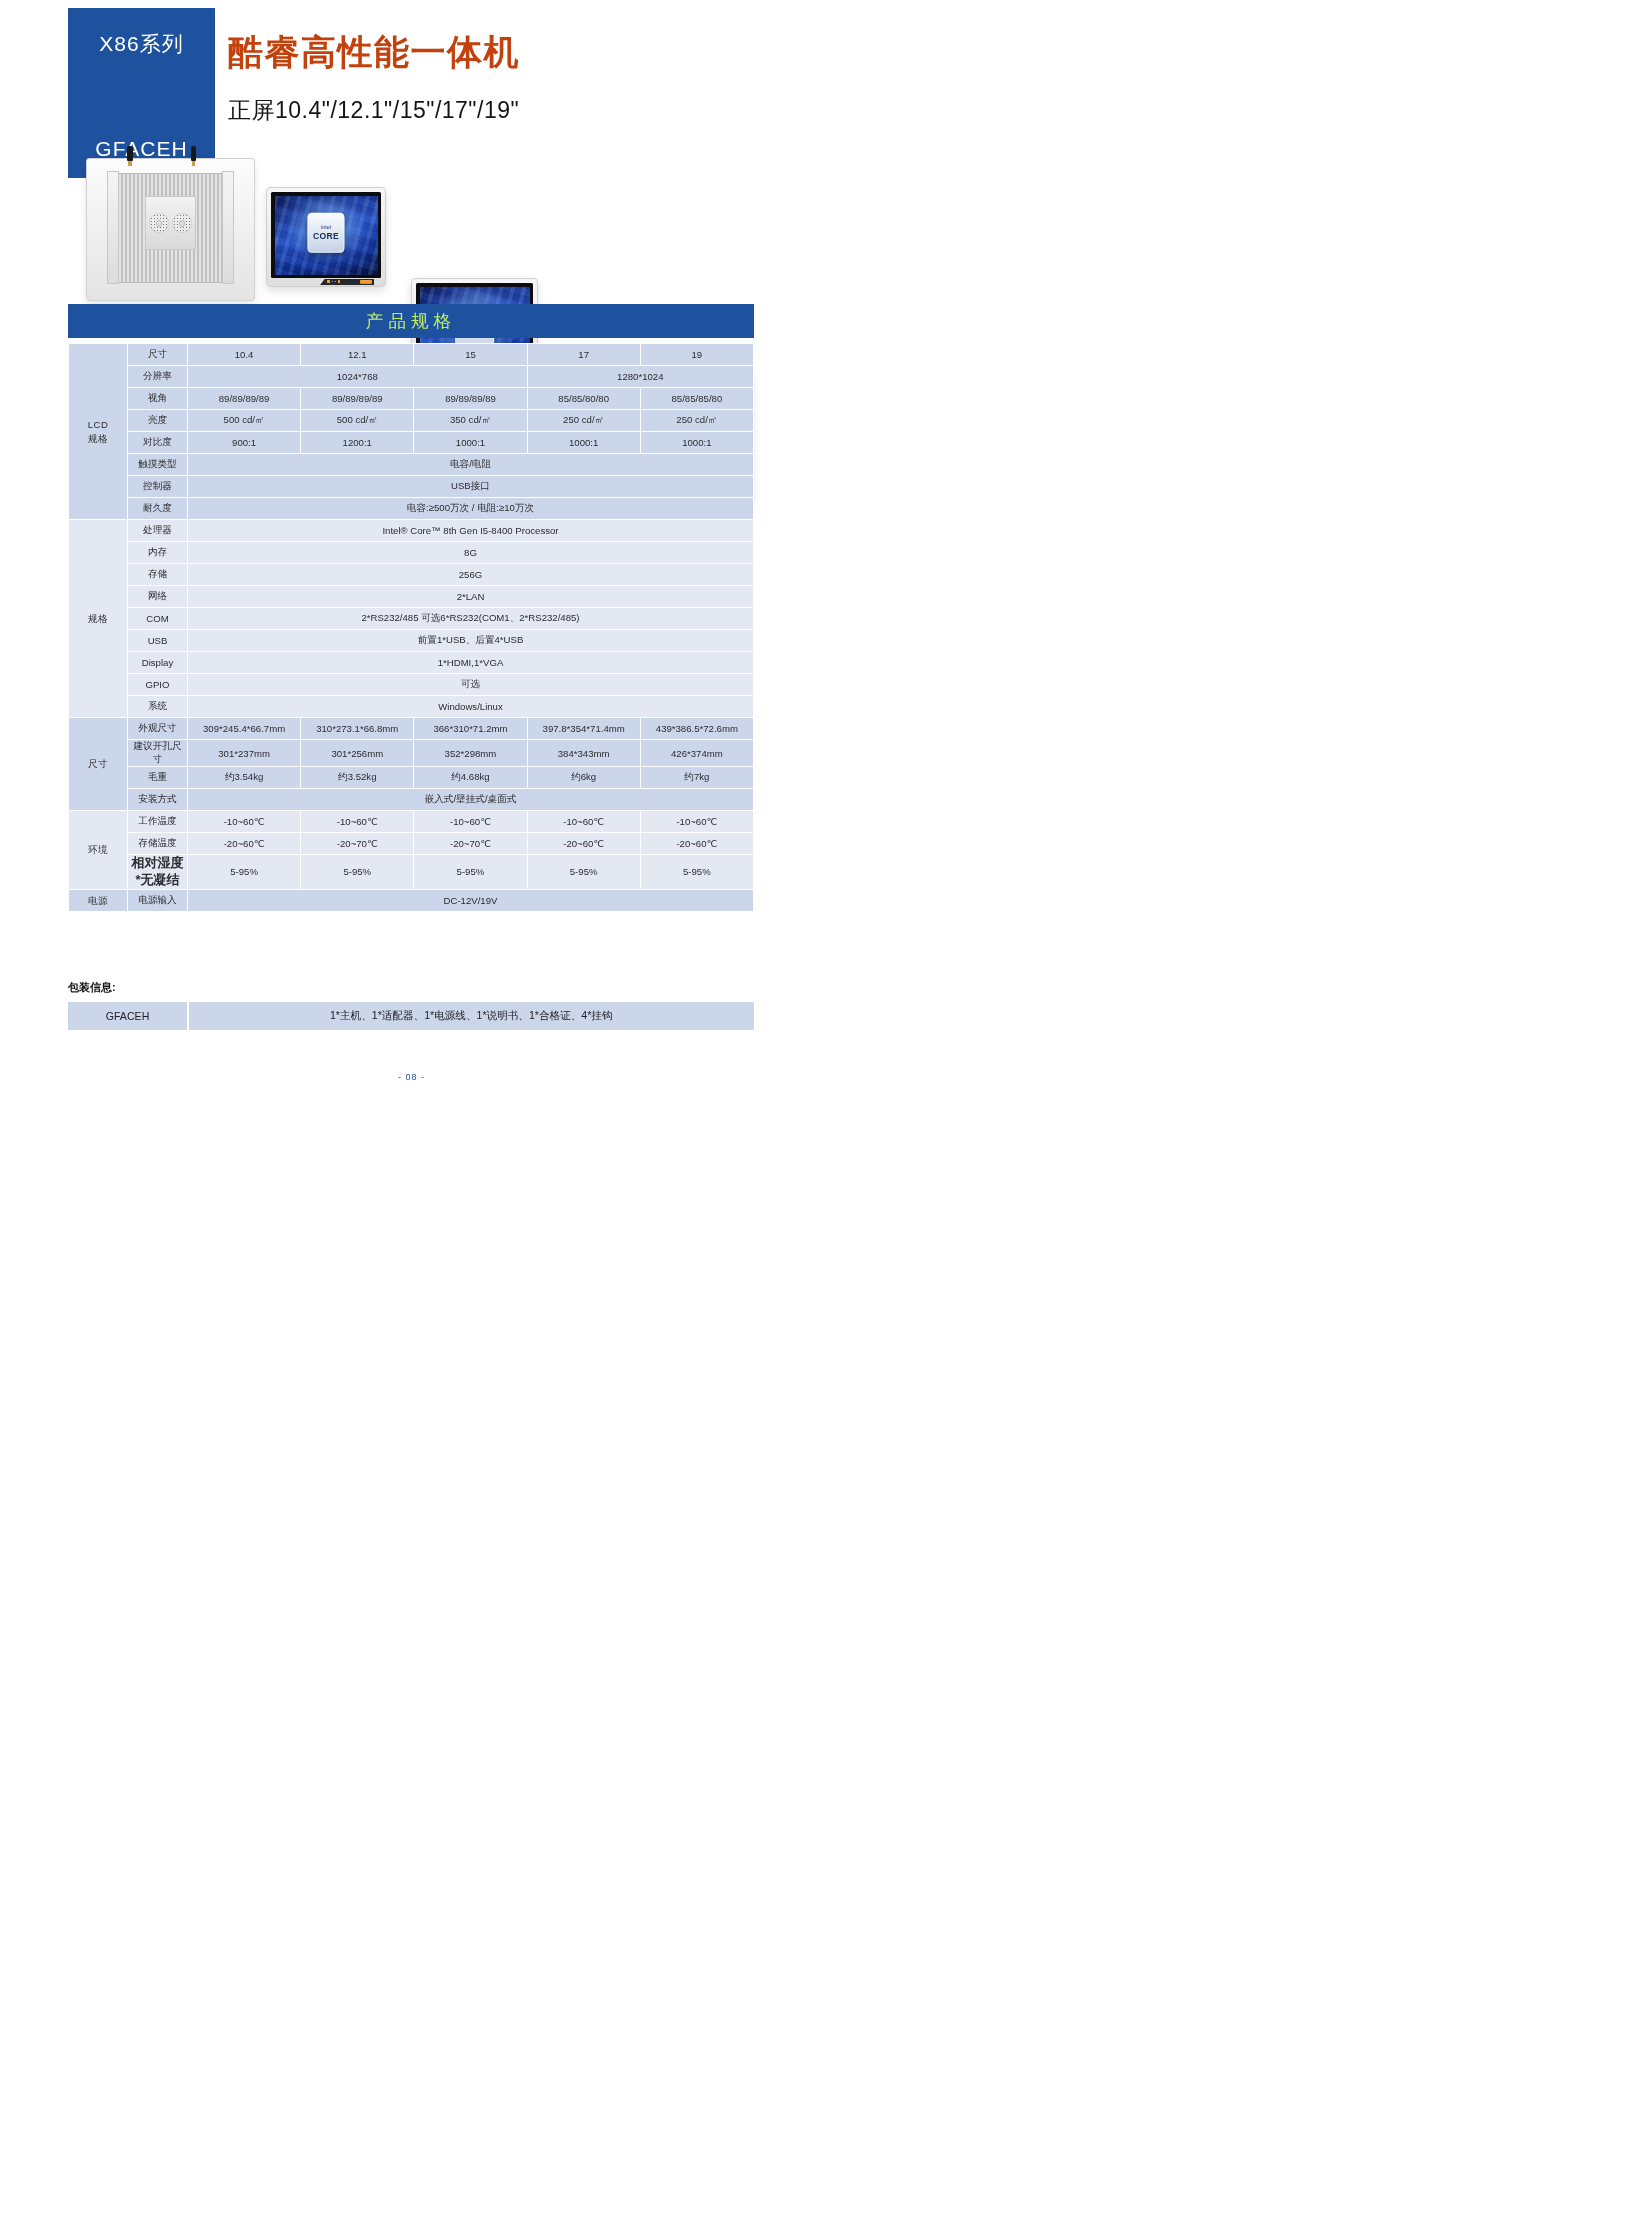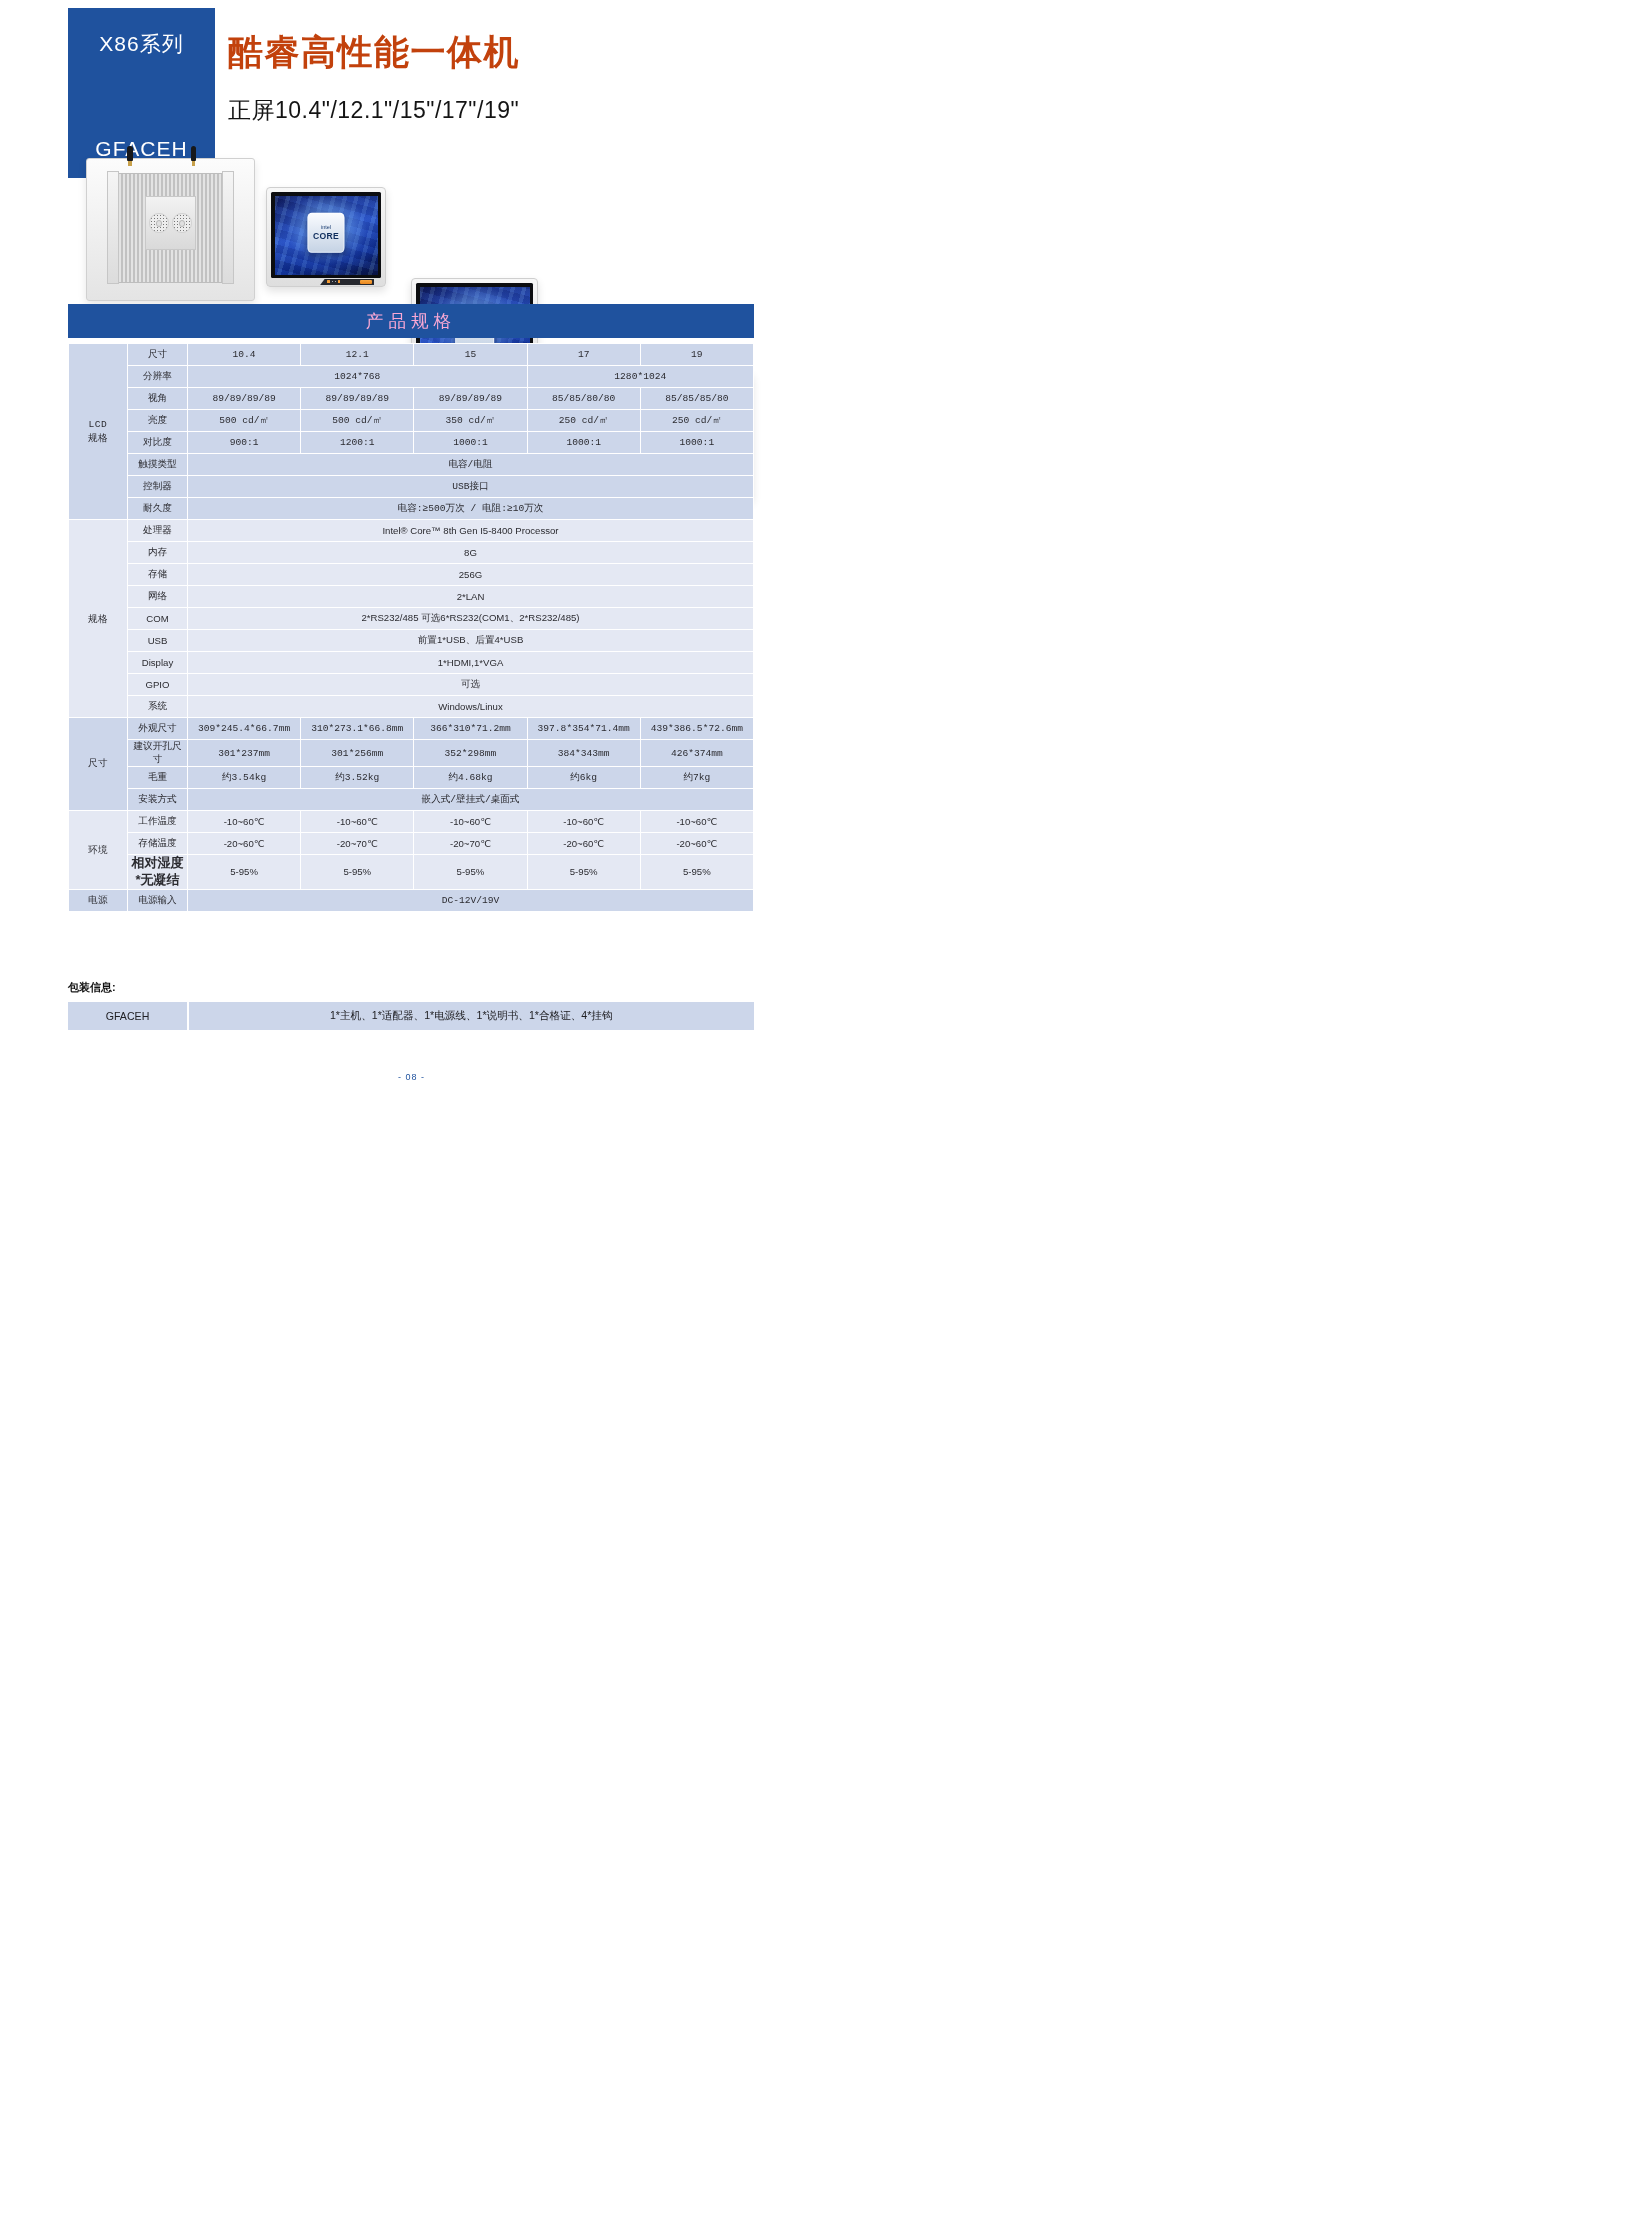--- a/index.html
+++ b/index.html
@@ -98,30 +98,30 @@
     background:#26282e;clip-path:polygon(9% 0,100% 0,100% 100%,0 100%);
     display:flex;align-items:center;gap:2px;padding:0 2.5px 0 7px;
   }
   .led{width:2.5px;height:3px;background:var(--orange);border-radius:0.5px;}
   .dotw{width:1px;height:1px;border-radius:50%;background:#cfd4dc;}
   .pwr{margin-left:auto;width:26%;height:4.5px;border-radius:1px;
     background:linear-gradient(180deg,#f7a53e,#e8861f);}
   
   .spec-header{
     position:absolute;left:68px;top:304px;width:686px;height:34px;
-    background:var(--blue);color:#f9a8d4;display:flex;align-items:center;justify-content:center;
+    background:var(--blue);color:#bef264;display:flex;align-items:center;justify-content:center;
     font-size:17.6px;font-weight:500;letter-spacing:5px;
   }
   .spec-table-wrap{position:absolute;left:68px;top:343px;}
   table.spec{border-collapse:collapse;table-layout:fixed;width:686px;}
   table.spec td{
     border:1.5px solid #fff;height:22px;text-align:center;vertical-align:middle;
     font-size:9.6px;color:var(--ink);padding:0 1.5px;overflow:hidden;
   }
-  tr.tone-a td{background:var(--tone-a);font-family:Liberation Mono, monospace;}
+  tr.tone-a td{background:var(--tone-a);}
   tr.tone-b td{background:var(--tone-b);}
   td.group-cell{font-size:13px;font-weight:500;white-space:pre-line;line-height:1.4;letter-spacing:0.5px;}
   td.attr-cell.small{font-size:13px;white-space:pre-line;line-height:1.3;font-weight:bold;}
   
   .pack-title{position:absolute;left:68px;top:980px;font-size:11px;font-weight:700;color:#111;}
   .pack-table{position:absolute;left:68px;top:999px;width:686px;}
   .pack-row{display:flex;}
   .pack-cell{display:flex;align-items:center;justify-content:center;}
   .pack-c1{width:119px;}
   .pack-c2{flex:1;margin-left:1.5px;}

